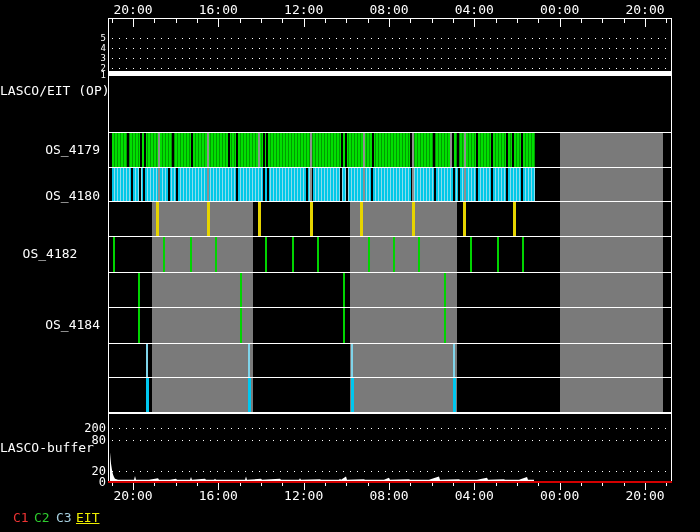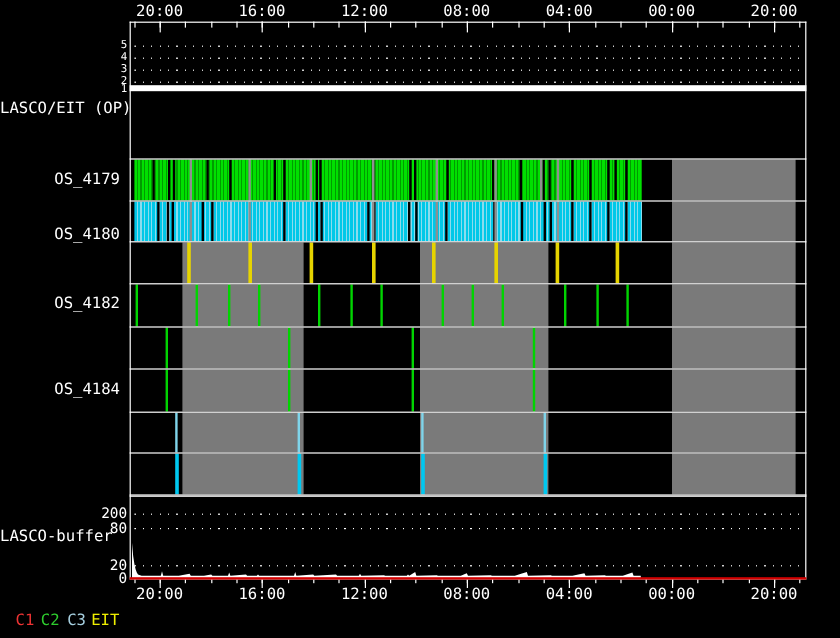--- a/index.html
+++ b/index.html
@@ -190,21 +190,21 @@
     <div class="grayblock" style="left: 350px; top: 202px; width: 107px; height: 34px;"></div>
     <div class="grayblock" style="left: 560px; top: 202px; width: 103px; height: 34px;"></div>
     <div class="ev" style="left: 156px; top: 202px; width: 3px; height: 34px; background: rgb(230, 212, 0);"></div>
     <div class="ev" style="left: 207px; top: 202px; width: 3px; height: 34px; background: rgb(230, 212, 0);"></div>
     <div class="ev" style="left: 258px; top: 202px; width: 3px; height: 34px; background: rgb(230, 212, 0);"></div>
     <div class="ev" style="left: 310px; top: 202px; width: 3px; height: 34px; background: rgb(230, 212, 0);"></div>
     <div class="ev" style="left: 360px; top: 202px; width: 3px; height: 34px; background: rgb(230, 212, 0);"></div>
     <div class="ev" style="left: 412px; top: 202px; width: 3px; height: 34px; background: rgb(230, 212, 0);"></div>
     <div class="ev" style="left: 463px; top: 202px; width: 3px; height: 34px; background: rgb(230, 212, 0);"></div>
     <div class="ev" style="left: 513px; top: 202px; width: 3px; height: 34px; background: rgb(230, 212, 0);"></div>
-    <div class="rowlabel" style="left: 0px; top: 246px; width: 100px;">OS_4182</div>
+    <div class="rowlabel" style="left: 0px; top: 246px; width: 100px; text-align: center;">OS_4182</div>
     <div class="grayblock" style="left: 152px; top: 237px; width: 101px; height: 35px;"></div>
     <div class="grayblock" style="left: 350px; top: 237px; width: 107px; height: 35px;"></div>
     <div class="grayblock" style="left: 560px; top: 237px; width: 103px; height: 35px;"></div>
     <div class="ev" style="left: 113px; top: 237px; width: 2px; height: 35px; background: rgb(0, 212, 0);"></div>
     <div class="ev" style="left: 163px; top: 237px; width: 2px; height: 35px; background: rgb(0, 212, 0);"></div>
     <div class="ev" style="left: 190px; top: 237px; width: 2px; height: 35px; background: rgb(0, 212, 0);"></div>
     <div class="ev" style="left: 215px; top: 237px; width: 2px; height: 35px; background: rgb(0, 212, 0);"></div>
     <div class="ev" style="left: 265px; top: 237px; width: 2px; height: 35px; background: rgb(0, 212, 0);"></div>
     <div class="ev" style="left: 292px; top: 237px; width: 2px; height: 35px; background: rgb(0, 212, 0);"></div>
     <div class="ev" style="left: 317px; top: 237px; width: 2px; height: 35px; background: rgb(0, 212, 0);"></div>
@@ -261,14 +261,14 @@
     <div class="buf-ylab" style="left: 0px; top: 465px; width: 106px;">20</div>
     <div class="dotline" style="left: 112px; top: 471px; width: 558px;"></div>
     <div class="buf-ylab" style="left: 0px; top: 476px; width: 106px;">0</div>
     <svg width="700" height="70" style="position: absolute; left: 0px; top: 413px;">
       <polygon points="110,69.0 110,39.3 111,50.6 112,57.1 113,61.4 114,64.1 115,65.8 118,66.8 130,66.8 134,66.8 135,63.1 136,66.8 149,66.8 158,65.2 159,66.8 170,66.8 176,65.8 177,66.8 190,66.8 191,64.1 192,66.8 205,65.8 206,66.8 214,66.8 215,65.8 216,66.8 230,66.8 245,66.8 246,63.6 247,66.8 261,65.8 262,66.8 280,65.8 281,66.8 299,66.8 300,65.2 301,66.8 320,66.3 321,66.8 339,66.8 340,65.8 341,66.8 346,63.6 347,66.8 364,66.3 365,66.8 384,66.8 389,64.7 390,66.8 409,66.3 410,66.8 429,66.8 439,63.6 440,66.8 459,66.3 460,66.8 477,66.8 487,64.7 488,66.8 504,66.3 505,66.8 519,66.8 527,64.1 528,66.8 534,66.8 534,69.0" fill="#ffffff"></polygon>
     </svg>
     <div style="position: absolute; left: 108px; top: 480.92px; width: 564px; height: 2px; background: rgb(212, 0, 0);"></div>
     <div class="legend-item" style="left: 13px; top: 511px; color: rgb(238, 51, 51);">C1</div>
     <div class="legend-item" style="left: 34px; top: 511px; color: rgb(46, 204, 46);">C2</div>
     <div class="legend-item" style="left: 56px; top: 511px; color: rgb(166, 207, 223);">C3</div>
-    <div class="legend-item" style="left: 76px; top: 511px; color: rgb(238, 238, 0);">EIT</div>
+    <div class="legend-item" style="left: 76px; top: 511px; color: rgb(238, 238, 0); text-decoration: underline;">EIT</div>
   </div>
 
 </body></html>

